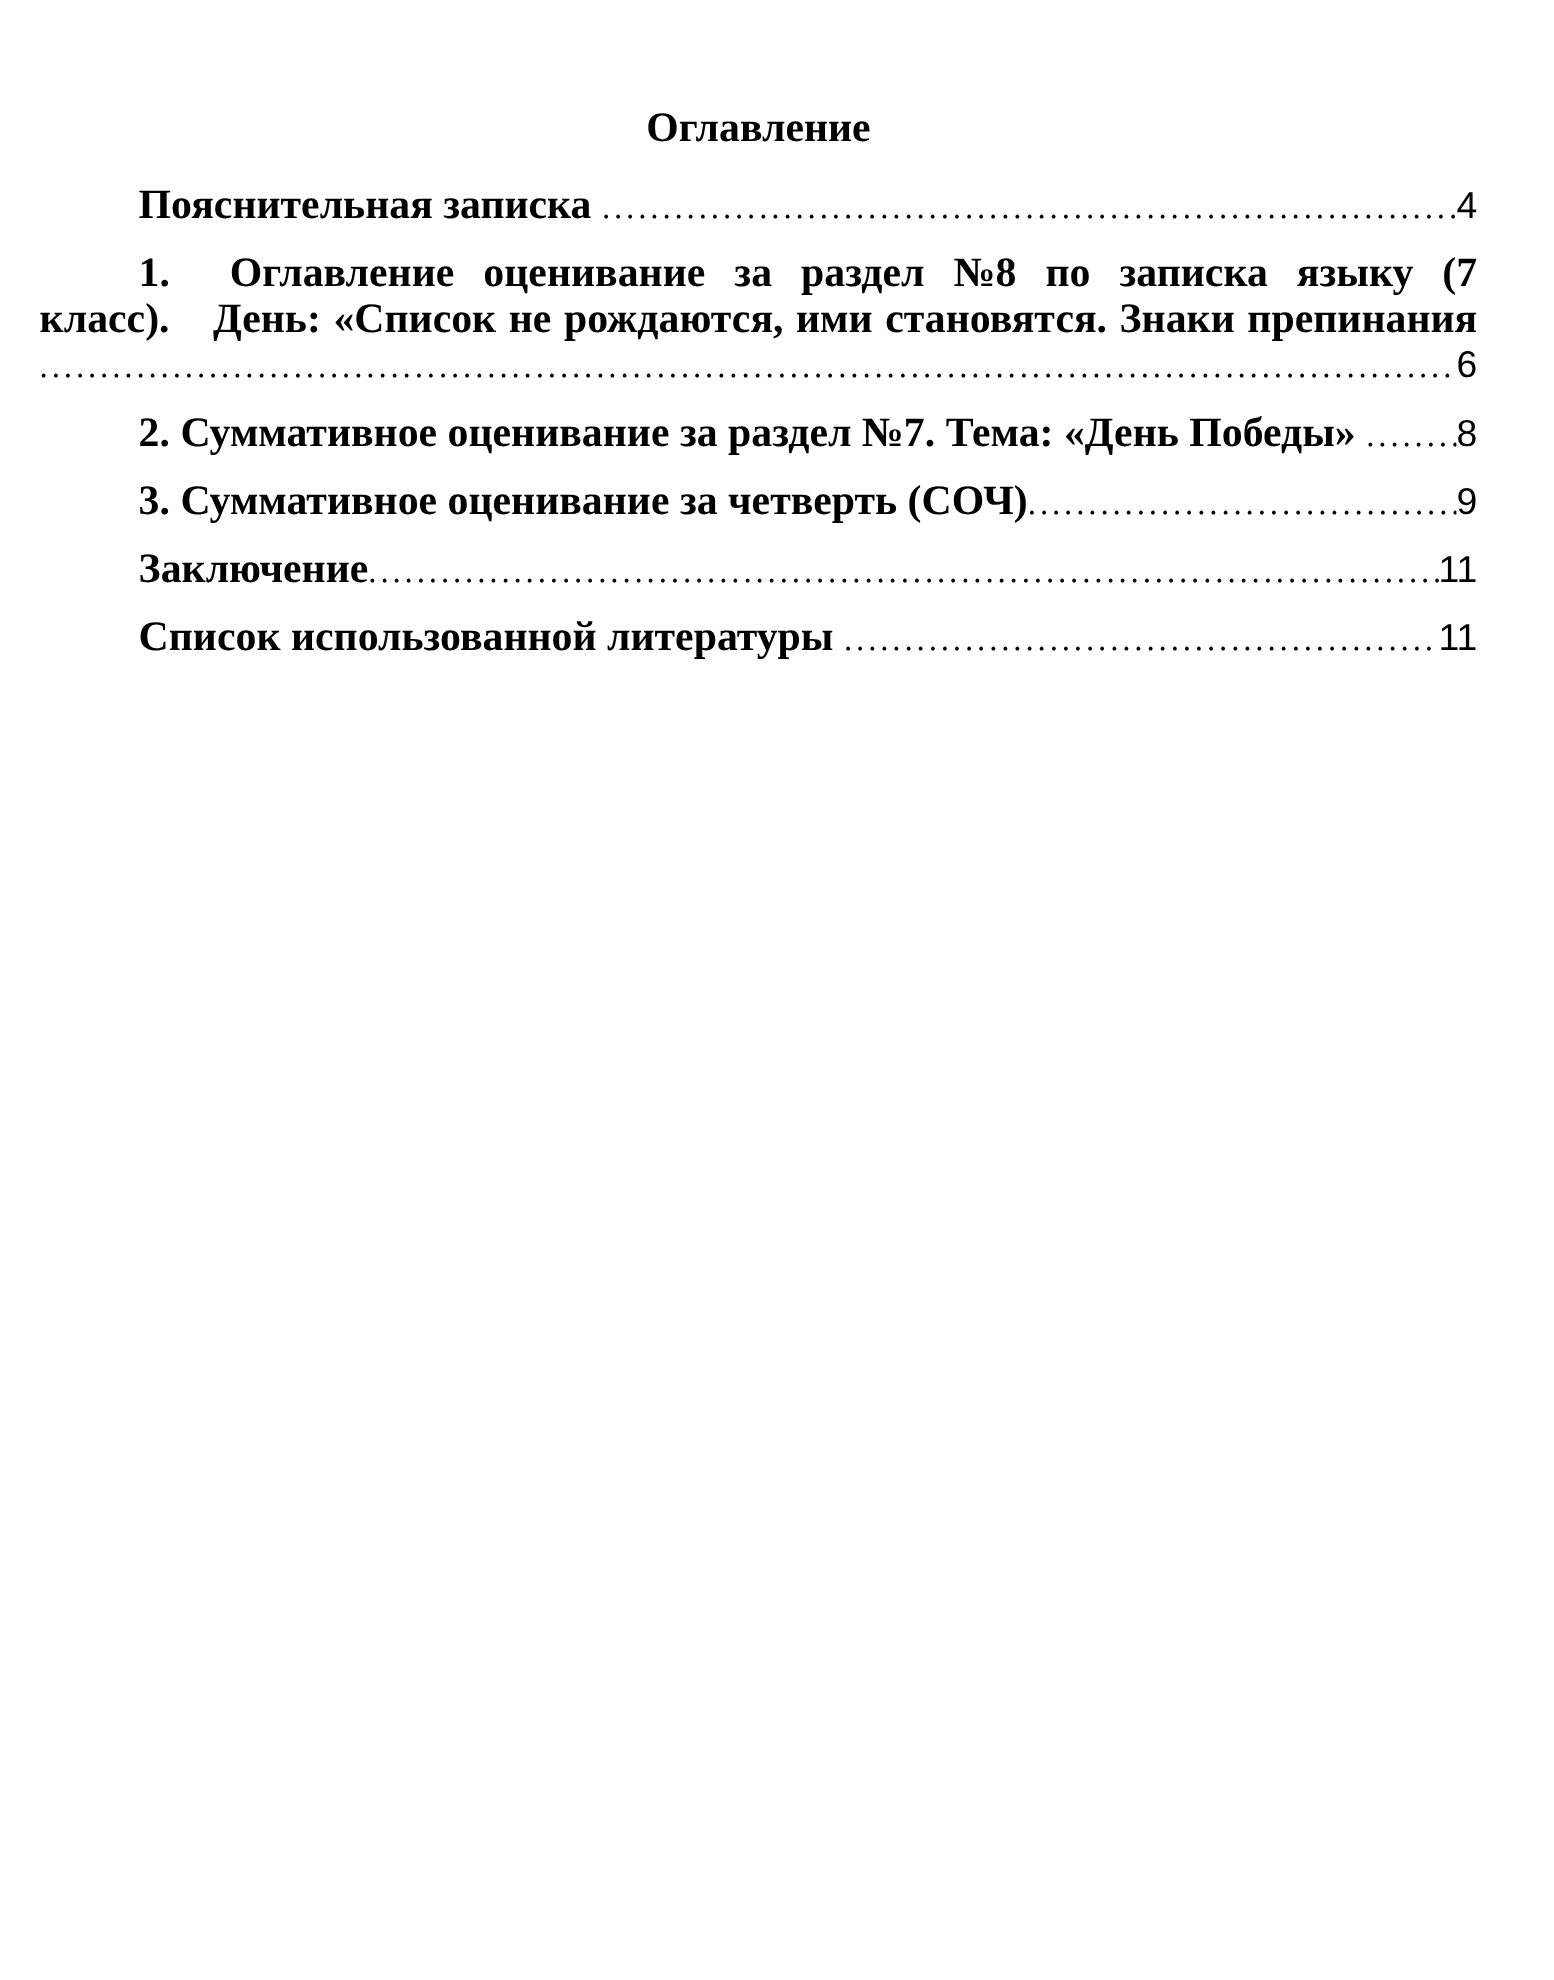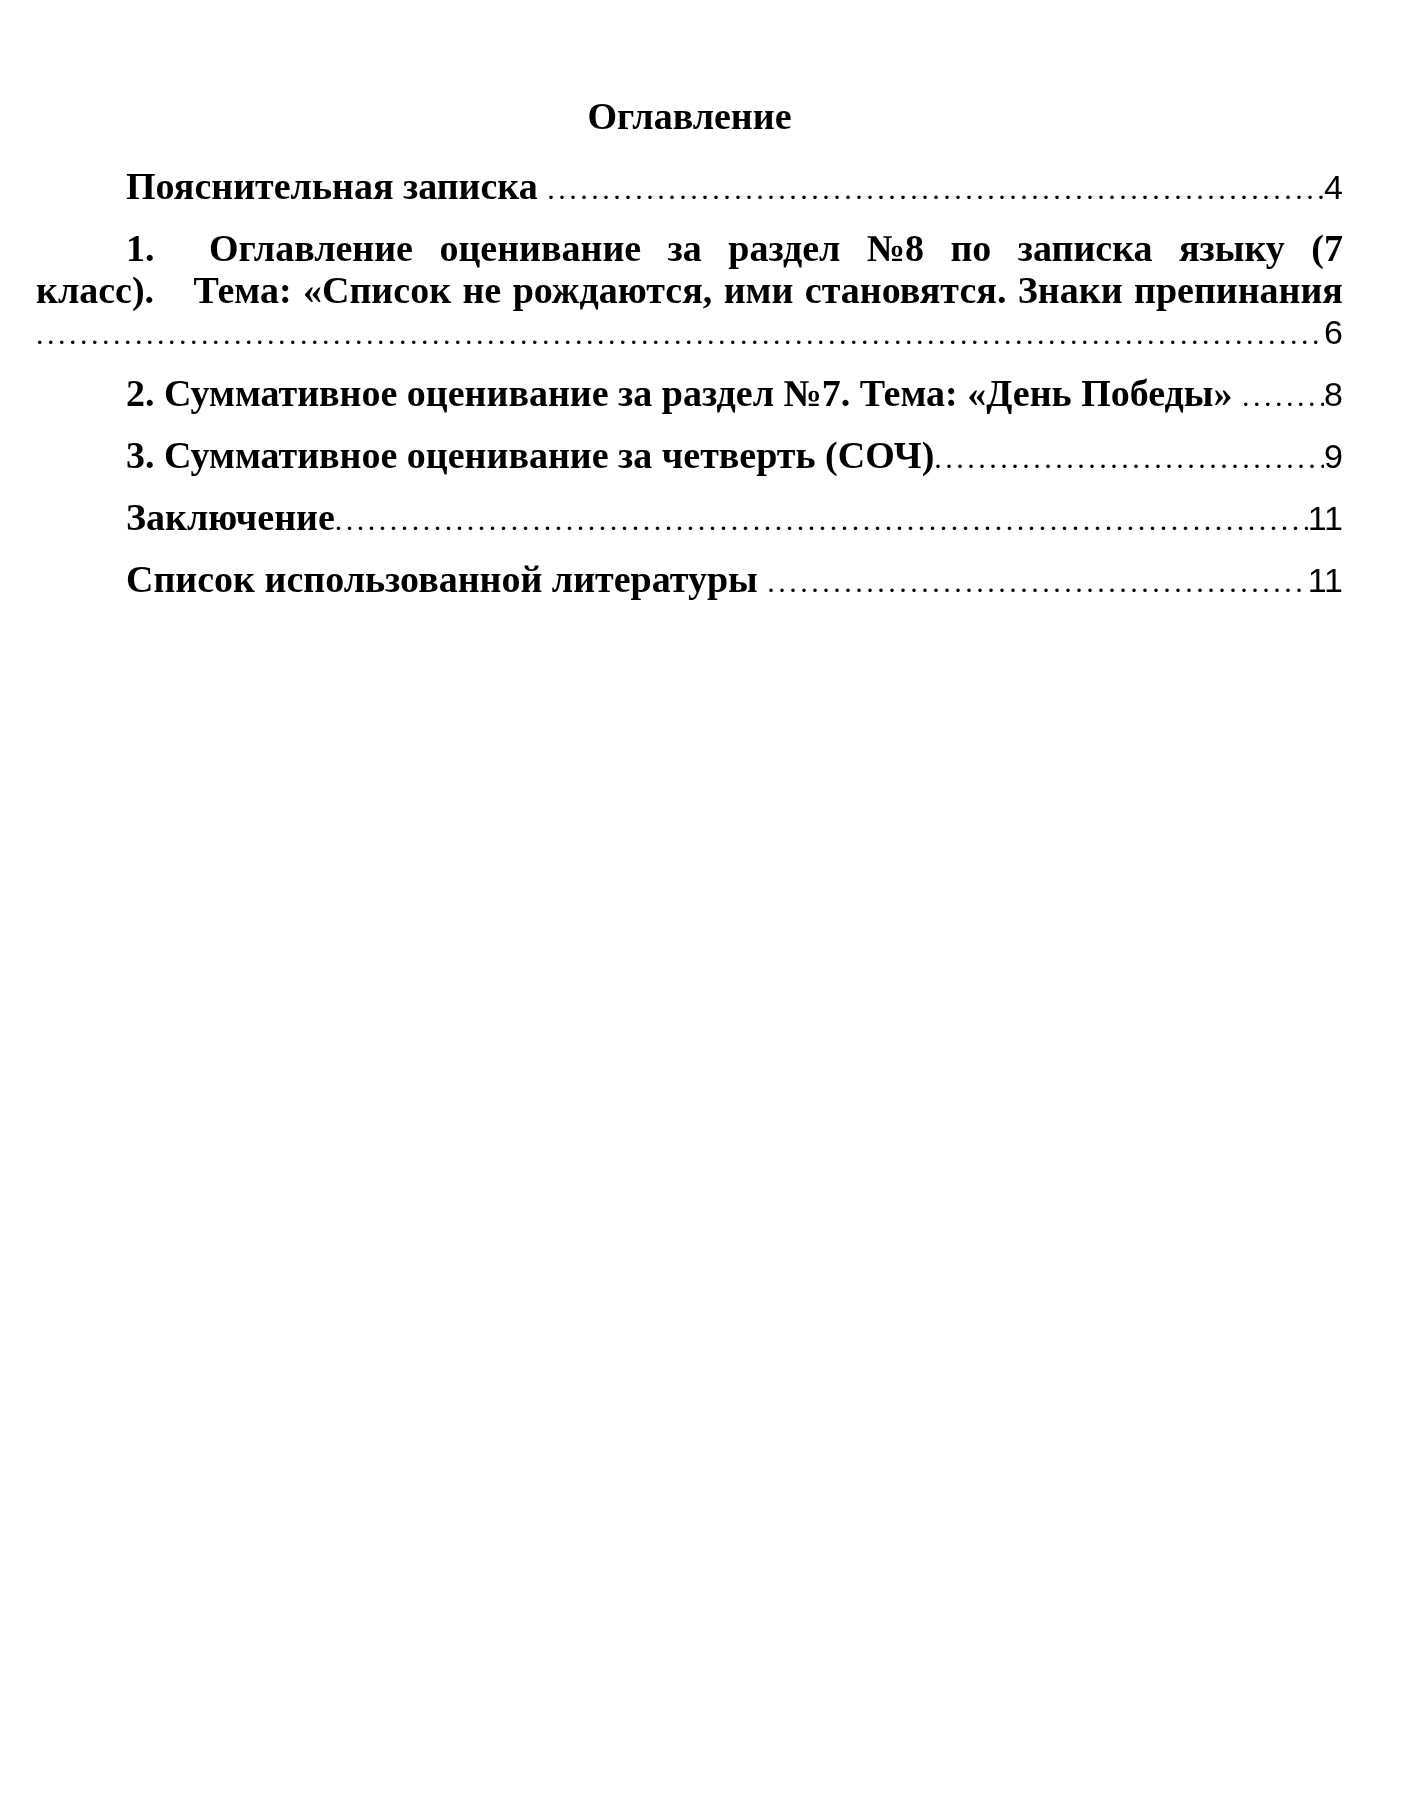--- a/index.html
+++ b/index.html
@@ -86,21 +86,21 @@
           <span class="word">за</span>
           <span class="word">раздел</span>
           <span class="word">№8</span>
           <span class="word">по</span>
           <span class="word">записка</span>
           <span class="word">языку</span>
           <span class="word">(7</span>
         </div>
         <div class="toc-line justify">
           <span class="word lead">класс).</span>
-          <span class="word">Тема:</span>
+          <span class="word">День:</span>
           <span class="word">«Список</span>
           <span class="word">не</span>
           <span class="word">рождаются,</span>
           <span class="word">ими</span>
           <span class="word">становятся.</span>
           <span class="word">Знаки</span>
           <span class="word">препинания</span>
         </div>
         <div class="toc-line leader">
           <span class="dots" aria-hidden="true">............................................................................................................................................................................................................................................................................................................</span>

